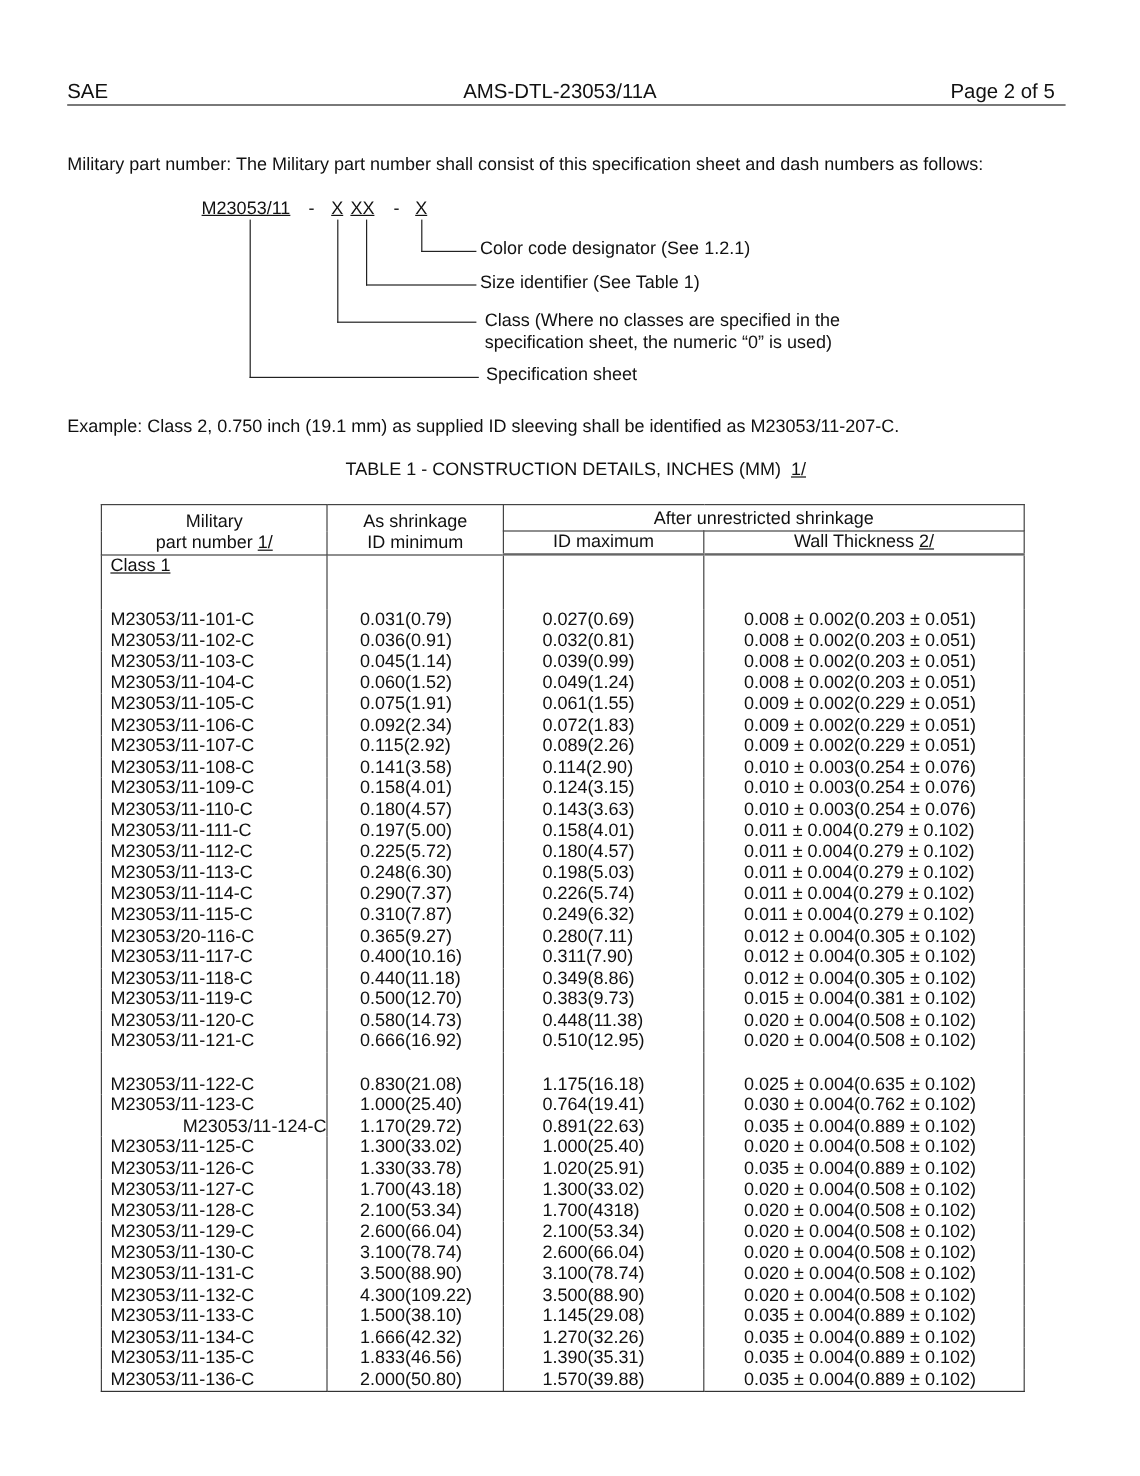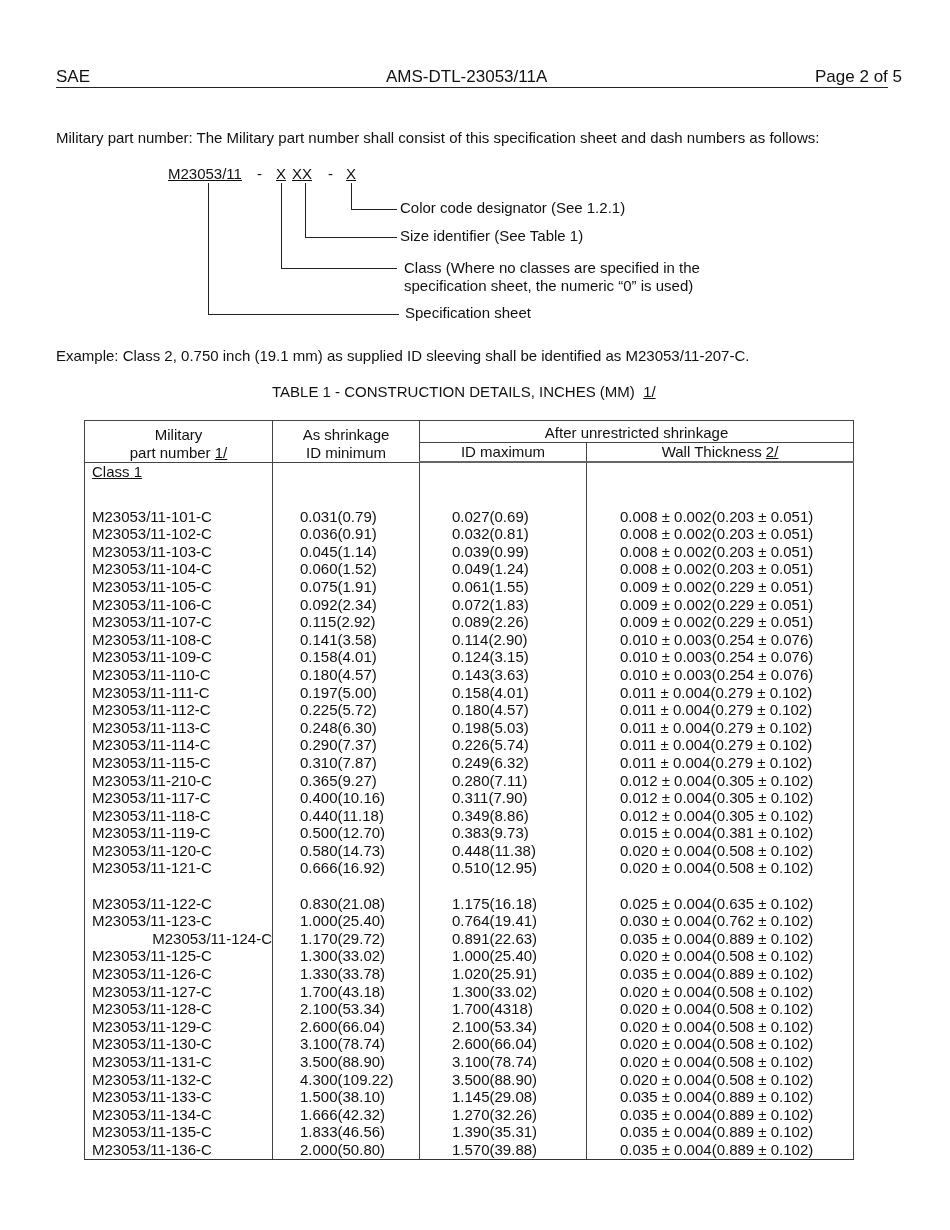--- a/index.html
+++ b/index.html
@@ -29,21 +29,21 @@
   .cell-c3 { padding-left: 33px !important; }
   .r { height: 17.6px; line-height: 17.6px; }
   .gap { height: 17.6px; }
   .cls { height: 27px; line-height: 18px; padding-top: 18px; }
 </style>
 </head>
 <body>
 
 <div class="abs hdr" style="left:56px;">SAE</div>
 <div class="abs hdr" style="left:386px;">AMS-DTL-23053/11A</div>
-<div class="abs hdr" style="right:48px;">Page 2 of 5</div>
+<div class="abs hdr" style="right:71px;">Page 2 of 5</div>
 <div class="hdr-line"></div>
 
 <div class="abs" style="left:56px; top:129px;">Military part number:  The Military part number shall consist of this specification sheet and dash numbers as follows:</div>
 
 <div>
   <div class="abs u" style="left:168px; top:165px;">M23053/11</div>
   <div class="abs" style="left:257px; top:165px;">-</div>
   <div class="abs u" style="left:276px; top:165px;">X</div>
   <div class="abs u" style="left:292px; top:165px;">XX</div>
   <div class="abs" style="left:328px; top:165px;">-</div>
@@ -60,21 +60,21 @@
 
   <div class="abs diag-text" style="left:400px; top:199px;">Color code designator (See 1.2.1)</div>
   <div class="abs diag-text" style="left:400px; top:227px;">Size identifier  (See Table 1)</div>
   <div class="abs diag-text" style="left:404px; top:259px;">Class (Where no classes are specified in the</div>
   <div class="abs diag-text" style="left:404px; top:277px;">specification sheet, the numeric “0” is used)</div>
   <div class="abs diag-text" style="left:405px; top:304px;">Specification sheet</div>
 </div>
 
 <div class="abs" style="left:56px; top:347px;">Example:  Class 2, 0.750 inch (19.1 mm) as supplied ID sleeving shall be identified as M23053/11-207-C.</div>
 
-<div class="abs" style="left:272px; top:383px;text-align:right;">
+<div class="abs" style="left:288px; top:383px;text-align:right;">
   <span>TABLE 1 - CONSTRUCTION DETAILS, INCHES (MM)</span>&nbsp;&nbsp;<span class="u">1/</span>
 </div>
 
 <table class="spec">
   <colgroup>
     <col style="width:188px">
     <col style="width:147px">
     <col style="width:167px">
     <col style="width:267px">
   </colgroup>
@@ -192,21 +192,21 @@
         <td class="cell-c2" style="white-space: nowrap;">0.226(5.74)</td>
         <td class="cell-c3" style="white-space: nowrap;">0.011 ± 0.004(0.279 ± 0.102)</td>
       </tr>
       <tr class="r">
         <td class="cell-pn" style="white-space: nowrap;">M23053/11-115-C</td>
         <td class="cell-c1" style="white-space: nowrap;">0.310(7.87)</td>
         <td class="cell-c2" style="white-space: nowrap;">0.249(6.32)</td>
         <td class="cell-c3" style="white-space: nowrap;">0.011 ± 0.004(0.279 ± 0.102)</td>
       </tr>
       <tr class="r">
-        <td class="cell-pn" style="white-space: nowrap;">M23053/11-210-C</td>
+        <td class="cell-pn" style="white-space: nowrap;">M23053/20-116-C</td>
         <td class="cell-c1" style="white-space: nowrap;">0.365(9.27)</td>
         <td class="cell-c2" style="white-space: nowrap;">0.280(7.11)</td>
         <td class="cell-c3" style="white-space: nowrap;">0.012 ± 0.004(0.305 ± 0.102)</td>
       </tr>
       <tr class="r">
         <td class="cell-pn" style="white-space: nowrap;">M23053/11-117-C</td>
         <td class="cell-c1" style="white-space: nowrap;">0.400(10.16)</td>
         <td class="cell-c2" style="white-space: nowrap;">0.311(7.90)</td>
         <td class="cell-c3" style="white-space: nowrap;">0.012 ± 0.004(0.305 ± 0.102)</td>
       </tr>

